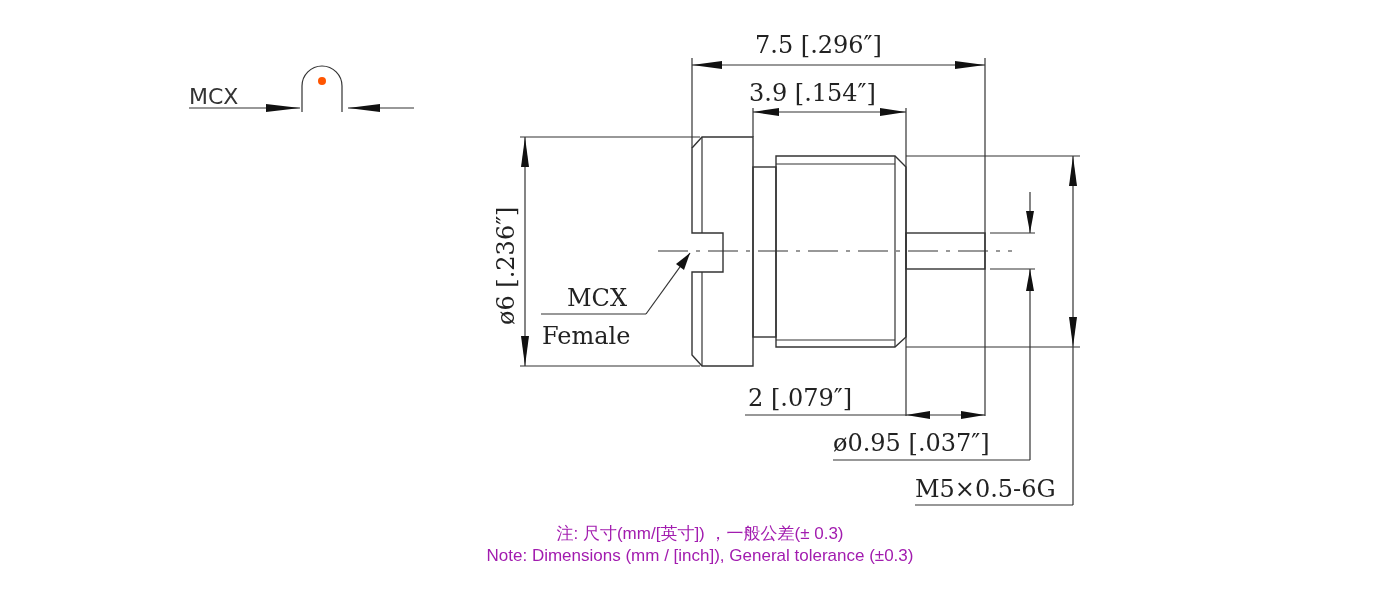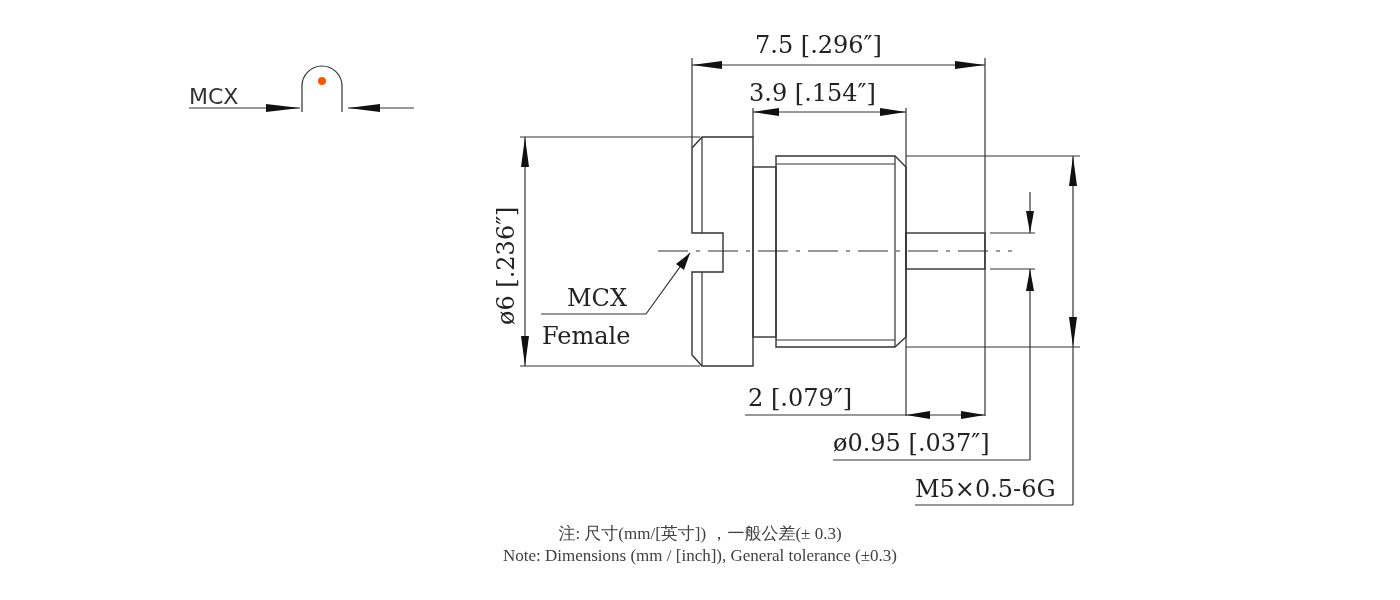--- a/index.html
+++ b/index.html
@@ -5,21 +5,21 @@
     html, body { margin: 0; padding: 0; background: #ffffff; }
     body { width: 1400px; height: 600px; position: relative; overflow: hidden; }
     #drawing { position: absolute; left: 0; top: 0; }
     .ln { stroke: #333; stroke-width: 1.4; fill: none; }
     .thin { stroke: #333; stroke-width: 1.2; fill: none; }
     .center { stroke: #333; stroke-width: 1.2; stroke-dasharray: 30 8 4 8; fill: none; }
     .arrow { fill: #111; }
     .dimtxt { font-family: "DejaVu Serif", "Liberation Serif", serif; font-size: 24px; fill: #222; }
     .lbl { font-family: "DejaVu Sans", "Liberation Sans", sans-serif; font-size: 22px; fill: #333; }
     .note { position: absolute; left: 0; width: 1400px; text-align: center;
-            font-family: Liberation Serif, serif; font-size: 17px; color: #404040; }
+            font-family: Liberation Sans, sans-serif; font-size: 17px; color: #a21caf; }
     #note-cn { top: 522px; }
     #note-en { top: 546px; }
   </style>
 </head>
 <body>
 
 <svg id="drawing" width="1400" height="600" viewBox="0 0 1400 600" xmlns="http://www.w3.org/2000/svg">
 
   <g>
     <text class="lbl" x="189" y="104">MCX</text>

